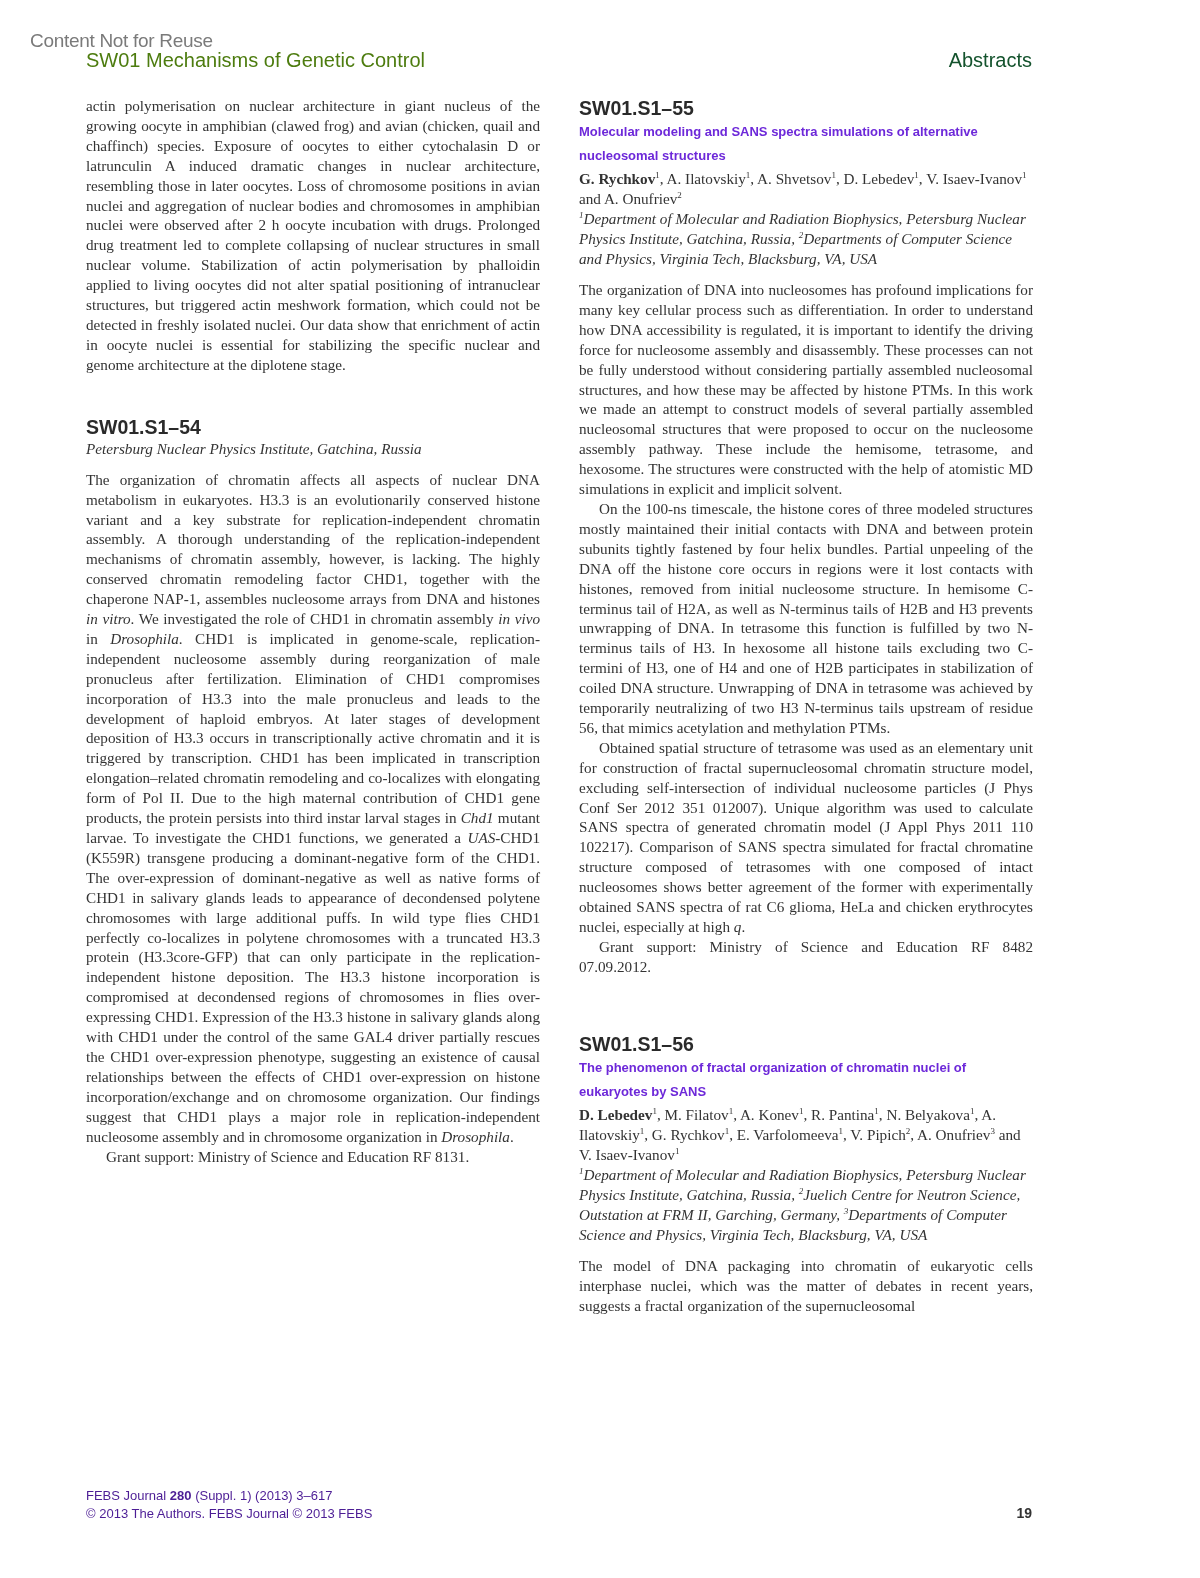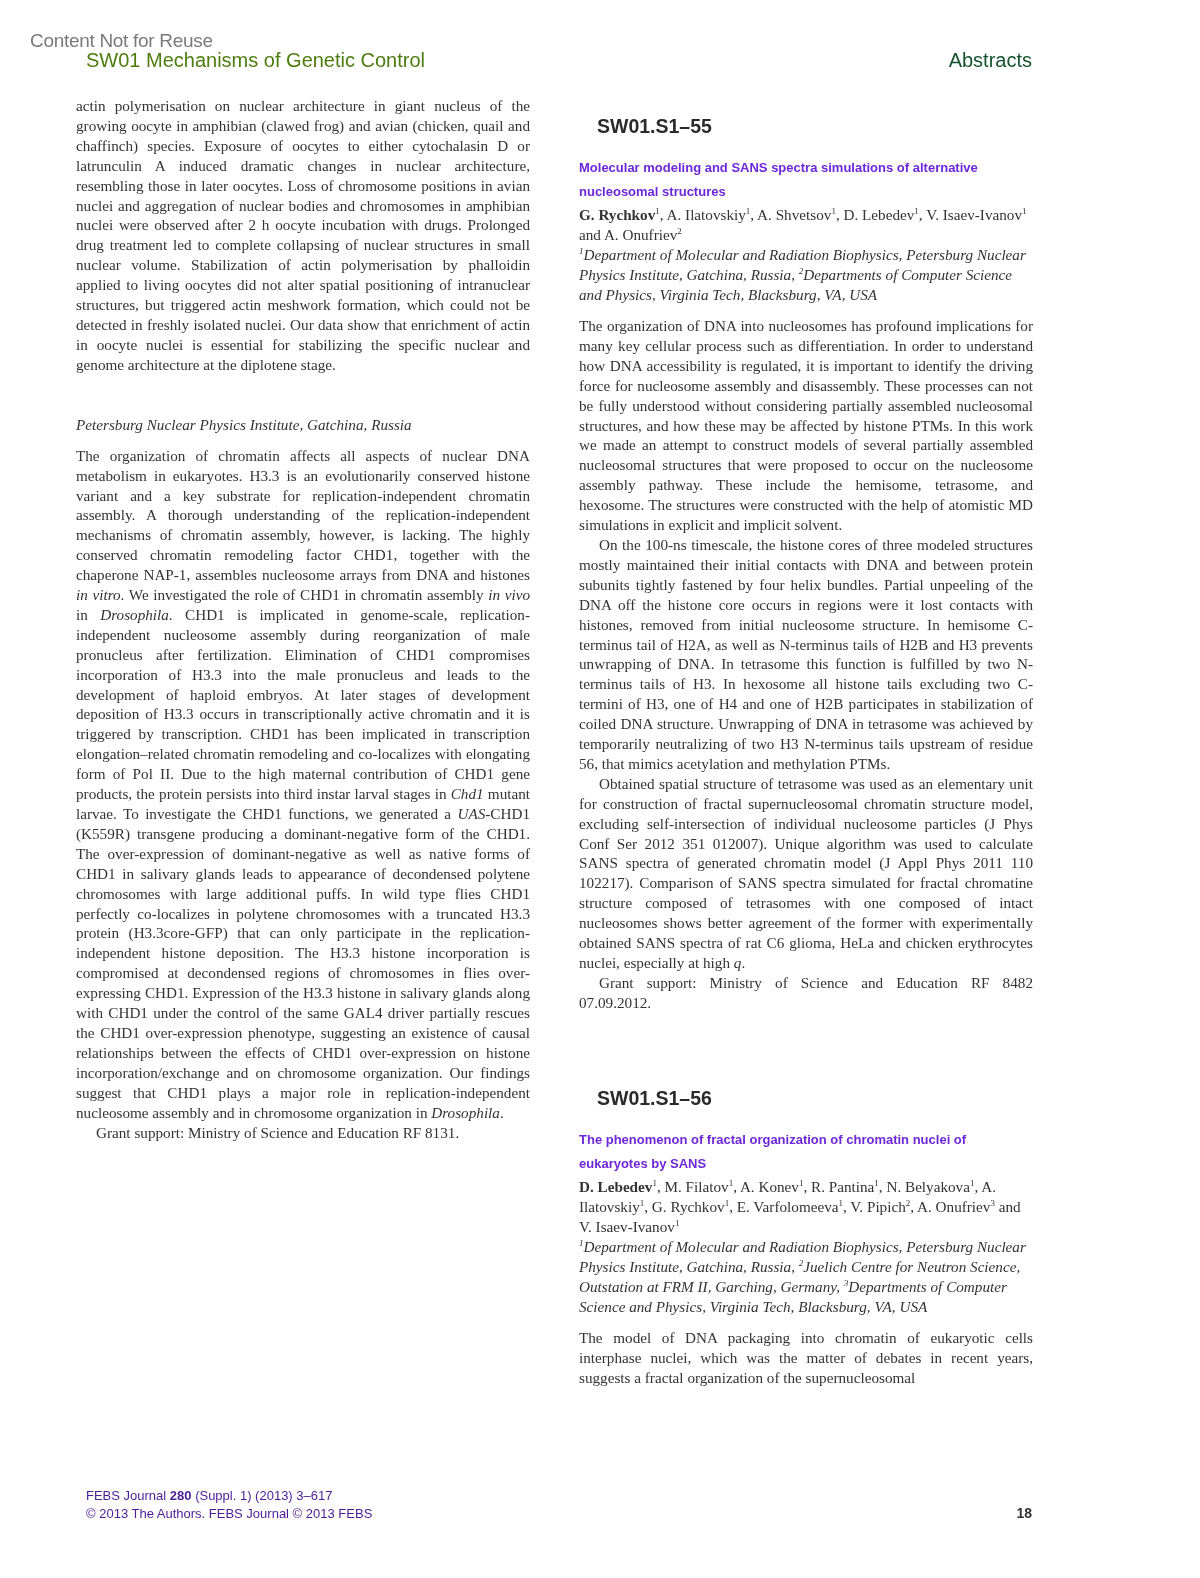--- a/index.html
+++ b/index.html
@@ -14,27 +14,27 @@
     font-family: "Liberation Sans", sans-serif; font-size: 20px; color: #4d7c0f;
   }
   .running-head-right {
     position: absolute; right: 168px; top: 49px;
     font-family: "Liberation Sans", sans-serif; font-size: 20px; color: #14532d;
   }
   .col {
     position: absolute; top: 96px; width: 454px;
     font-family: "Liberation Serif", serif; font-size: 15.2px; line-height: 19.9px; color: #333;
   }
-  .col-left { left: 76px; }
+  .col-left { left: 86px; }
   .col-right { left: 579px; }
   .p { text-align: justify; margin: 0; hyphens: manual; }
   .p.indent { text-indent: 20px; }
   .abs-id {
     font-family: "Liberation Sans", sans-serif; font-weight: bold; font-size: 19.5px;
-    color: #2a2a2a; margin: 18px; line-height: 24px;
+    color: #2a2a2a; margin: 0; line-height: 24px;
   }
   .abs-title {
     font-family: "Liberation Sans", sans-serif; font-weight: bold; font-size: 13px;
     color: #6d28d9; margin: 0; line-height: 24px;
   }
   .authors { margin: 1px 0 0 0; font-size: 15.2px; line-height: 20px; }
   .authors b { font-weight: bold; }
   .affil { font-style: italic; margin: 0 0 11px 0; line-height: 20px; }
   sup { font-size: 9px; vertical-align: super; line-height: 0; }
   .gap { height: 40px; }
@@ -55,20 +55,21 @@
 <div class="watermark">Content Not for Reuse</div>
 <div class="running-head">SW01 Mechanisms of Genetic Control</div>
 <div class="running-head-right">Abstracts</div>
 
 <div class="col col-left">
   <p class="p">actin polymerisation on nuclear architecture in giant nucleus of the growing oocyte in amphibian (clawed frog) and avian (chicken, quail and chaffinch) species. Exposure of oocytes to either cytochalasin D or latrunculin A induced dramatic changes in nuclear architecture, resembling those in later oocytes. Loss of chromosome positions in avian nuclei and aggregation of nuclear bodies and chromosomes in amphibian nuclei were observed after 2 h oocyte incubation with drugs. Prolonged drug treatment led to complete collapsing of nuclear structures in small nuclear volume. Stabilization of actin polymerisation by phalloidin applied to living oocytes did not alter spatial positioning of intranuclear structures, but triggered actin meshwork formation, which could not be detected in freshly isolated nuclei. Our data show that enrichment of actin in oocyte nuclei is essential for stabilizing the specific nuclear and genome architecture at the diplotene stage.</p>
 
   <div class="gap"></div>
 
   <div>
+    <p class="abs-id">SW01.S1–54</p>
     <p class="affil">Petersburg Nuclear Physics Institute, Gatchina, Russia</p>
     <p class="p"><span>The organization of chromatin affects all aspects of nuclear DNA metabolism in eukaryotes. H3.3 is an evolutionarily conserved histone variant and a key substrate for replication-independent chromatin assembly. A thorough understanding of the replication-independent mechanisms of chromatin assembly, however, is lacking. The highly conserved chromatin remodeling factor CHD1, together with the chaperone NAP-1, assembles nucleosome arrays from DNA and histones </span><i>in vitro</i><span>. We investigated the role of CHD1 in chromatin assembly </span><i>in vivo</i><span> in </span><i>Drosophila</i><span>. CHD1 is implicated in genome-scale, replication-independent nucleosome assembly during reorganization of male pronucleus after fertilization. Elimination of CHD1 compromises incorporation of H3.3 into the male pronucleus and leads to the development of haploid embryos. At later stages of development deposition of H3.3 occurs in transcriptionally active chromatin and it is triggered by transcription. CHD1 has been implicated in transcription elongation–related chromatin remodeling and co-localizes with elongating form of Pol II. Due to the high maternal contribution of CHD1 gene products, the protein persists into third instar larval stages in </span><i>Chd1</i><span> mutant larvae. To investigate the CHD1 functions, we generated a </span><i>UAS</i><span>-CHD1 (K559R) transgene producing a dominant-negative form of the CHD1. The over-expression of dominant-negative as well as native forms of CHD1 in salivary glands leads to appearance of decondensed polytene chromosomes with large additional puffs. In wild type flies CHD1 perfectly co-localizes in polytene chromosomes with a truncated H3.3 protein (H3.3core-GFP) that can only participate in the replication-independent histone deposition. The H3.3 histone incorporation is compromised at decondensed regions of chromosomes in flies over-expressing CHD1. Expression of the H3.3 histone in salivary glands along with CHD1 under the control of the same GAL4 driver partially rescues the CHD1 over-expression phenotype, suggesting an existence of causal relationships between the effects of CHD1 over-expression on histone incorporation/exchange and on chromosome organization. Our findings suggest that CHD1 plays a major role in replication-independent nucleosome assembly and in chromosome organization in </span><i>Drosophila</i><span>.</span></p>
     <p class="p indent">Grant support: Ministry of Science and Education RF 8131.</p>
   </div>
 </div>
 
 <div class="col col-right">
   <div>
     <p class="abs-id">SW01.S1–55</p>
     <p class="abs-title">Molecular modeling and SANS spectra simulations of alternative nucleosomal structures</p>
@@ -88,13 +89,13 @@
     <p class="authors" id="authors56"><b>D. Lebedev</b><sup>1</sup>, <span>M. Filatov</span><sup>1</sup>, <span>A. Konev</span><sup>1</sup>, <span>R. Pantina</span><sup>1</sup>, <span>N. Belyakova</span><sup>1</sup>, <span>A. Ilatovskiy</span><sup>1</sup>, <span>G. Rychkov</span><sup>1</sup>, <span>E. Varfolomeeva</span><sup>1</sup>, <span>V. Pipich</span><sup>2</sup>, <span>A. Onufriev</span><sup>3</sup> and <span>V. Isaev-Ivanov</span><sup>1</sup></p>
     <p class="affil" id="affil56"><sup>1</sup><span>Department of Molecular and Radiation Biophysics, Petersburg Nuclear Physics Institute, Gatchina, Russia, </span><sup>2</sup><span>Juelich Centre for Neutron Science, Outstation at FRM II, Garching, Germany, </span><sup>3</sup><span>Departments of Computer Science and Physics, Virginia Tech, Blacksburg, VA, USA</span></p>
     <p class="p">The model of DNA packaging into chromatin of eukaryotic cells interphase nuclei, which was the matter of debates in recent years, suggests a fractal organization of the supernucleosomal</p>
   </div>
 </div>
 
 <div class="footer-left">
   <div><span>FEBS Journal </span><b>280</b><span> (Suppl. 1) (2013) 3–617</span></div>
   <div>© 2013 The Authors. FEBS Journal © 2013 FEBS</div>
 </div>
-<div class="footer-right">18</div>
+<div class="footer-right">19</div>
 
 </body></html>

